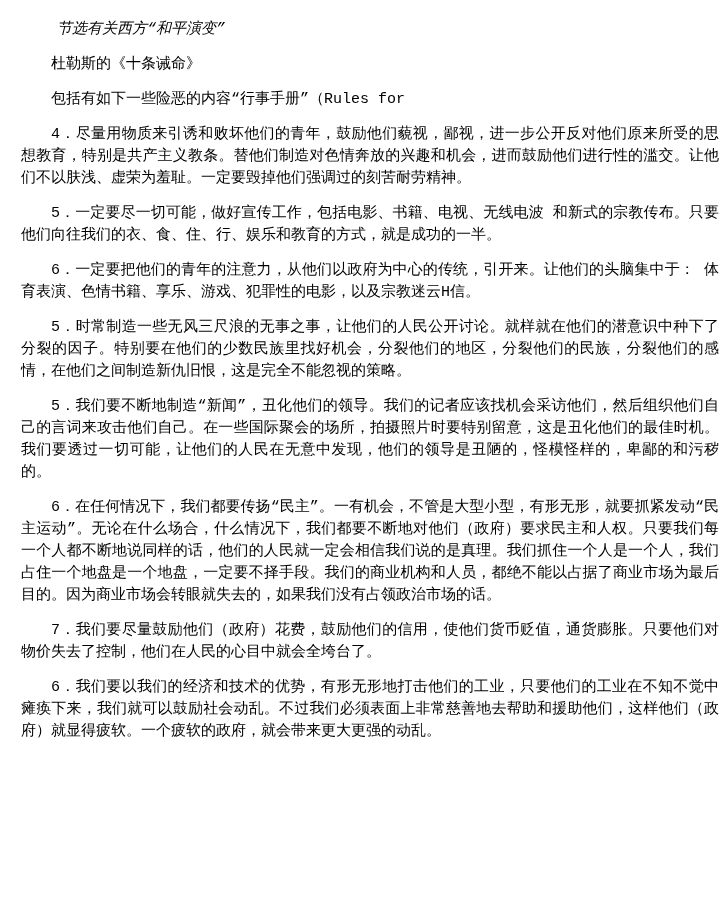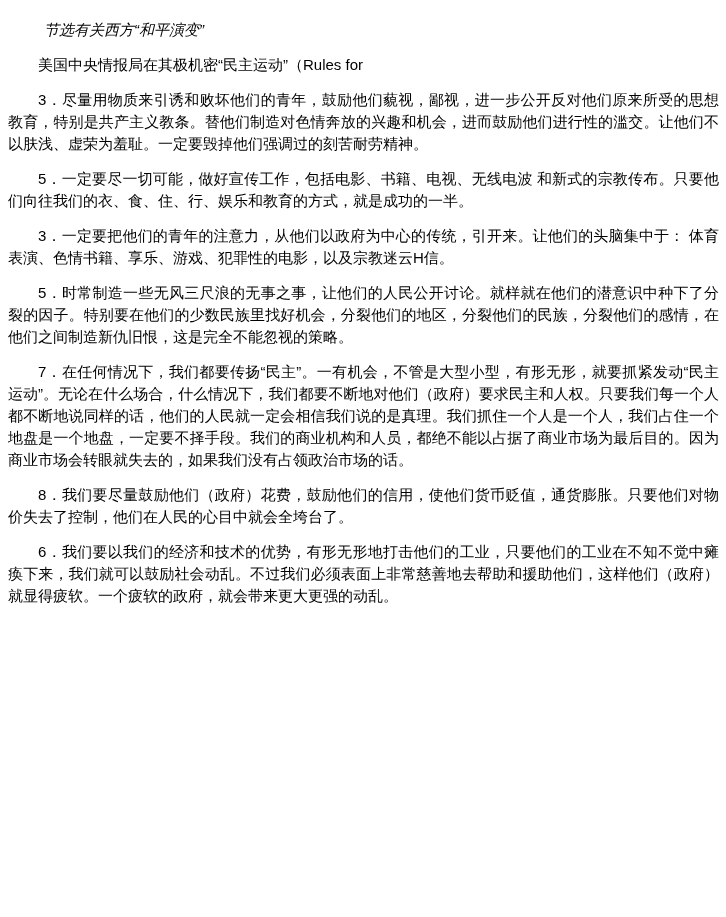--- a/index.html
+++ b/index.html
@@ -8,43 +8,45 @@
     background: #ffffff;
   }
   body {
     width: 726px;
     height: 917px;
     overflow: hidden;
   }
   .doc {
     box-sizing: border-box;
     width: 726px;
-    padding: 6px 7px 10px 8px;
-    font-family: Liberation Sans, sans-serif;
+    padding: 6px 7px 10px 21px;
+    font-family: Liberation Mono, monospace;
     font-size: 15px;
     color: #000000;
     text-align: justify;
   }
   .doc p {
     margin: 13px 0;
     line-height: 22px;
     text-indent: 2em;
     word-break: break-all;
   }
   .doc p.note {
     font-style: italic;
     text-indent: 2.4em;
   }
 </style>
 </head>
 <body>
 
 <div class="doc">
   <p class="note">节选有关西方“和平演变”</p>
-  <p>美国中央情报局在其极机密“民主运动”（Rules for</p>
-  <p>3．尽量用物质来引诱和败坏他们的青年，鼓励他们藐视，鄙视，进一步公开反对他们原来所受的思想教育，特别是共产主义教条。替他们制造对色情奔放的兴趣和机会，进而鼓励他们进行性的滥交。让他们不以肤浅、虚荣为羞耻。一定要毁掉他们强调过的刻苦耐劳精神。</p>
+  <p>杜勒斯的《十条诫命》</p>
+  <p>包括有如下一些险恶的内容“行事手册”（Rules for</p>
+  <p>4．尽量用物质来引诱和败坏他们的青年，鼓励他们藐视，鄙视，进一步公开反对他们原来所受的思想教育，特别是共产主义教条。替他们制造对色情奔放的兴趣和机会，进而鼓励他们进行性的滥交。让他们不以肤浅、虚荣为羞耻。一定要毁掉他们强调过的刻苦耐劳精神。</p>
   <p>5．一定要尽一切可能，做好宣传工作，包括电影、书籍、电视、无线电波 和新式的宗教传布。只要他们向往我们的衣、食、住、行、娱乐和教育的方式，就是成功的一半。</p>
-  <p>3．一定要把他们的青年的注意力，从他们以政府为中心的传统，引开来。让他们的头脑集中于： 体育表演、色情书籍、享乐、游戏、犯罪性的电影，以及宗教迷云H信。</p>
+  <p>6．一定要把他们的青年的注意力，从他们以政府为中心的传统，引开来。让他们的头脑集中于： 体育表演、色情书籍、享乐、游戏、犯罪性的电影，以及宗教迷云H信。</p>
   <p>5．时常制造一些无风三尺浪的无事之事，让他们的人民公开讨论。就样就在他们的潜意识中种下了分裂的因子。特别要在他们的少数民族里找好机会，分裂他们的地区，分裂他们的民族，分裂他们的感情，在他们之间制造新仇旧恨，这是完全不能忽视的策略。</p>
-  <p>7．在任何情况下，我们都要传扬“民主”。一有机会，不管是大型小型，有形无形，就要抓紧发动“民主运动”。无论在什么场合，什么情况下，我们都要不断地对他们（政府）要求民主和人权。只要我们每一个人都不断地说同样的话，他们的人民就一定会相信我们说的是真理。我们抓住一个人是一个人，我们占住一个地盘是一个地盘，一定要不择手段。我们的商业机构和人员，都绝不能以占据了商业市场为最后目的。因为商业市场会转眼就失去的，如果我们没有占领政治市场的话。</p>
-  <p>8．我们要尽量鼓励他们（政府）花费，鼓励他们的信用，使他们货币贬值，通货膨胀。只要他们对物价失去了控制，他们在人民的心目中就会全垮台了。</p>
+  <p>5．我们要不断地制造“新闻”，丑化他们的领导。我们的记者应该找机会采访他们，然后组织他们自己的言词来攻击他们自己。在一些国际聚会的场所，拍摄照片时要特别留意，这是丑化他们的最佳时机。我们要透过一切可能，让他们的人民在无意中发现，他们的领导是丑陋的，怪模怪样的，卑鄙的和污秽的。</p>
+  <p>6．在任何情况下，我们都要传扬“民主”。一有机会，不管是大型小型，有形无形，就要抓紧发动“民主运动”。无论在什么场合，什么情况下，我们都要不断地对他们（政府）要求民主和人权。只要我们每一个人都不断地说同样的话，他们的人民就一定会相信我们说的是真理。我们抓住一个人是一个人，我们占住一个地盘是一个地盘，一定要不择手段。我们的商业机构和人员，都绝不能以占据了商业市场为最后目的。因为商业市场会转眼就失去的，如果我们没有占领政治市场的话。</p>
+  <p>7．我们要尽量鼓励他们（政府）花费，鼓励他们的信用，使他们货币贬值，通货膨胀。只要他们对物价失去了控制，他们在人民的心目中就会全垮台了。</p>
   <p>6．我们要以我们的经济和技术的优势，有形无形地打击他们的工业，只要他们的工业在不知不觉中瘫痪下来，我们就可以鼓励社会动乱。不过我们必须表面上非常慈善地去帮助和援助他们，这样他们（政府）就显得疲软。一个疲软的政府，就会带来更大更强的动乱。</p>
 </div>
 
 </body></html>

